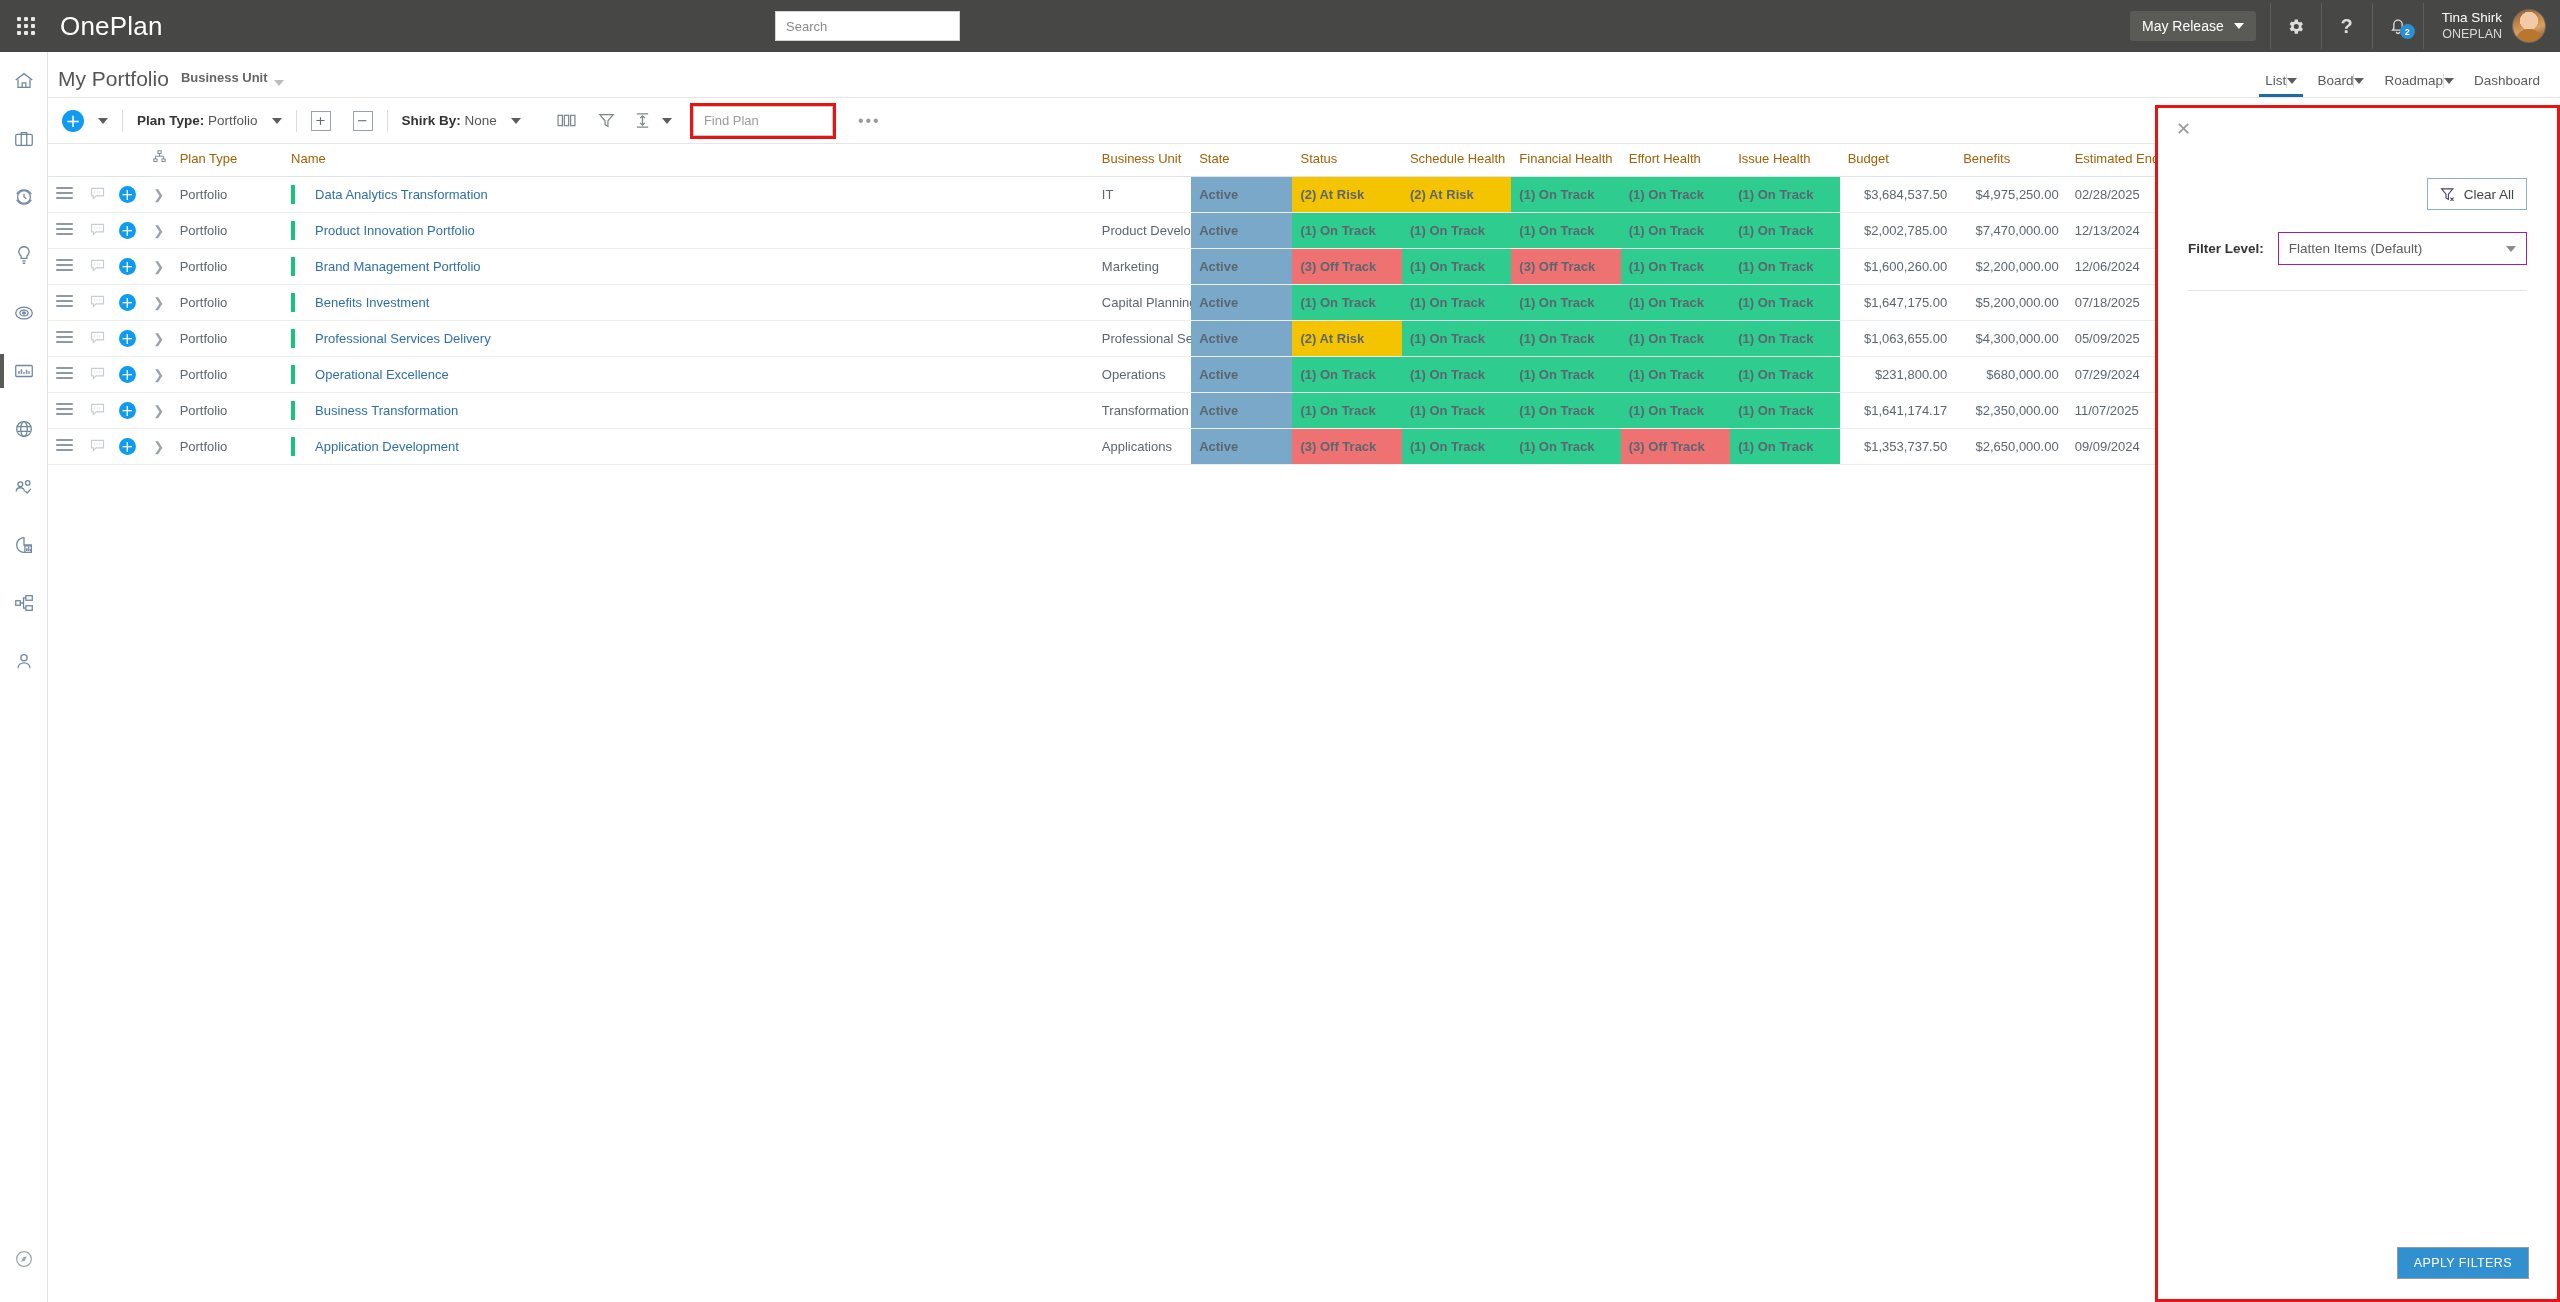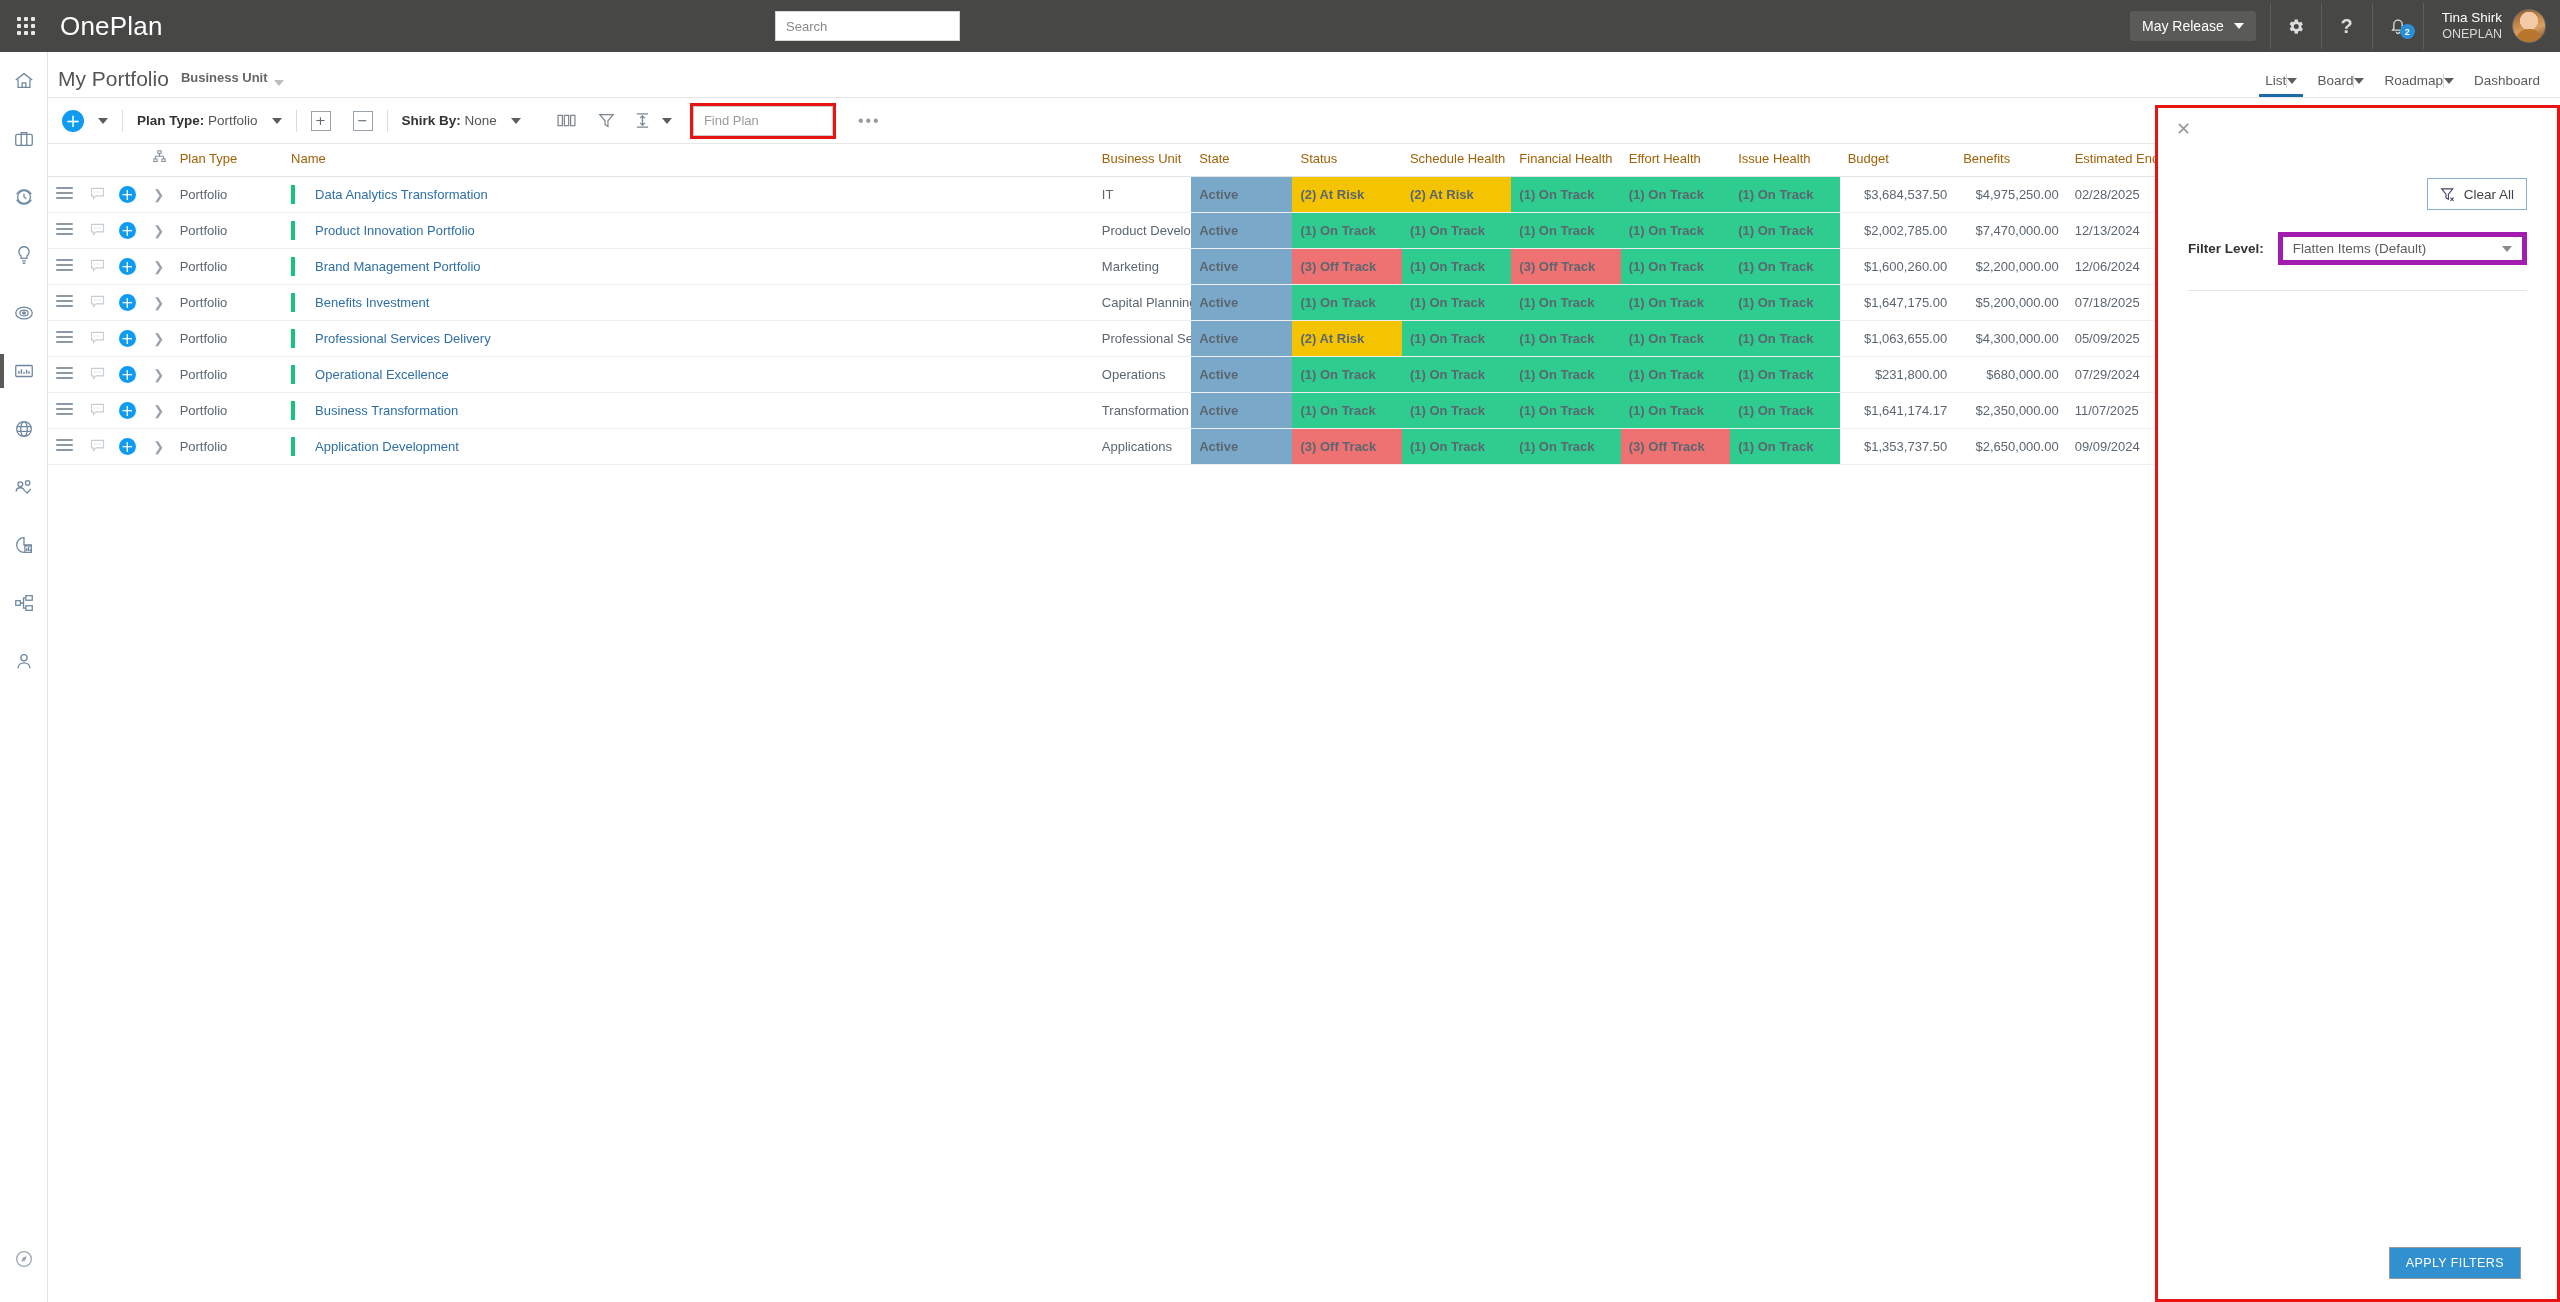--- a/index.html
+++ b/index.html
@@ -218,38 +218,38 @@
     position: absolute; right: 30px; top: 70px; height: 32px;
     border: 1px solid #8aaed0; background: #fff; color: #444; font-size: 13.5px;
     display: flex; align-items: center; gap: 8px; padding: 0 12px; cursor: pointer;
   }
   .fp-row {
     position: absolute; left: 30px; right: 30px; top: 124px;
     display: flex; align-items: center; gap: 14px;
   }
   .fp-label { font-size: 13.5px; color: #333; font-weight: bold; white-space: nowrap; }
   .fp-select {
-    flex: 1; height: 33px; border: 5px solid #a21caf; background: #fff;
+    flex: 1; height: 33px; border: 1px solid #a21caf; background: #fff;
     display: flex; align-items: center; padding: 0 10px; font-size: 13.5px; color: #5c5c5c;
     cursor: pointer;
   }
   .fp-select .caret { margin-left: auto; border-top-color: #8b8b8b; }
   .fp-hr { position: absolute; left: 30px; right: 30px; top: 182px; height: 1px; background: #e4e4e4; }
   .fp-card {
     position: absolute; left: 30px; right: 30px; top: 200px; height: 92px;
     background: #f2f2f2; border: 1px solid #e7e7e7;
   }
   .fp-card-select {
     position: absolute; left: 12px; right: 12px; top: 38px; height: 32px;
     background: #fff; border: 1px solid #d2d2d2; display: flex; align-items: center;
     padding: 0 10px; font-size: 13.5px; color: #9b9b9b; cursor: pointer;
   }
   .fp-card-select .caret { margin-left: auto; border-top-color: #8b8b8b; }
   .apply-btn {
-    position: absolute; right: 36px; bottom: 20px; background: #3090d0; color: #fff;
+    position: absolute; right: 28px; bottom: 20px; background: #3090d0; color: #fff;
     border: 1px solid #9a9a9a; height: 32px; padding: 0 16px; font-size: 12.5px;
     letter-spacing: .4px; display: flex; align-items: center; cursor: pointer;
   }
 </style>
 </head>
 <body>
 
 <div class="app">
 
   <div class="topbar">

